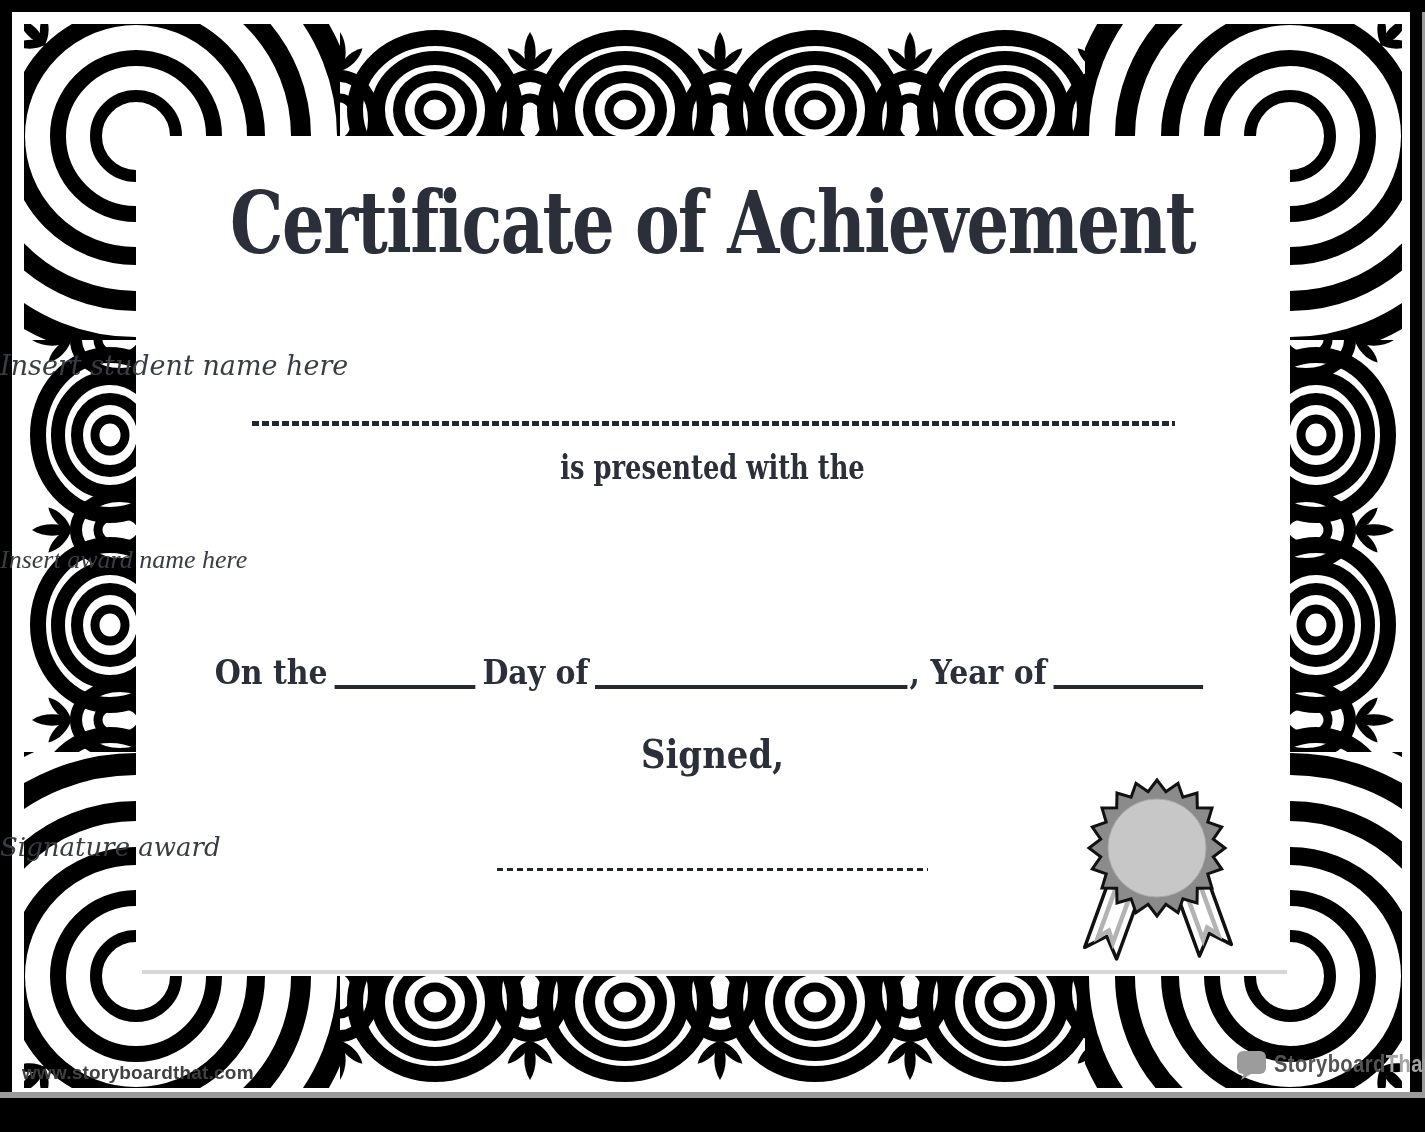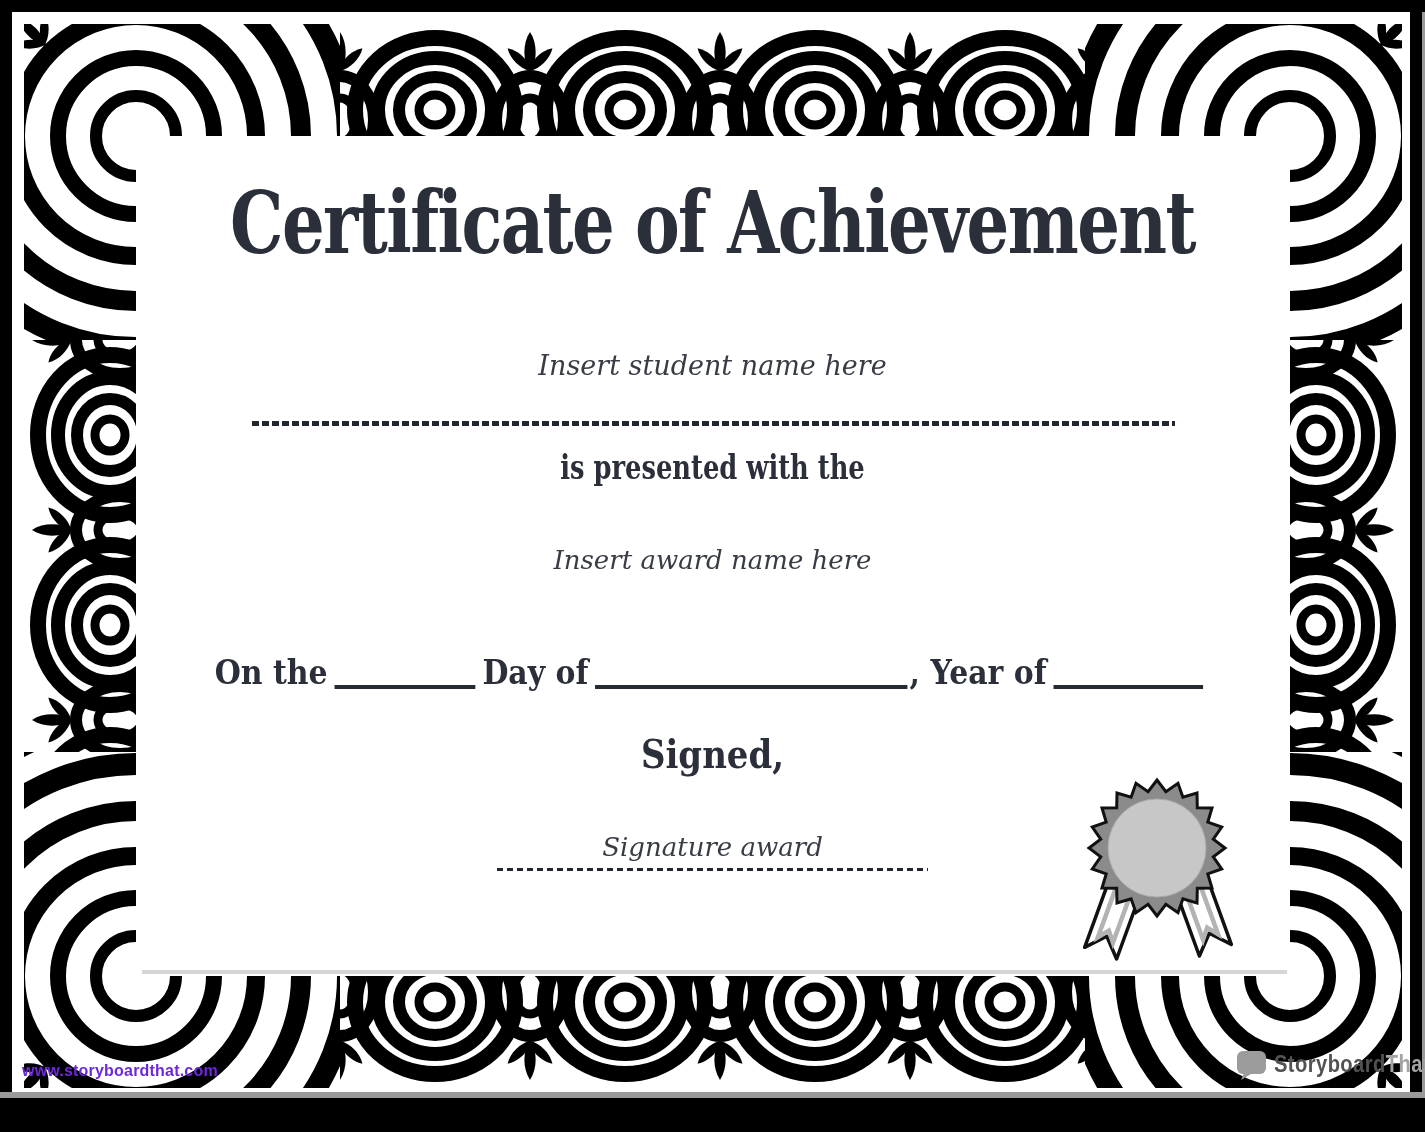--- a/index.html
+++ b/index.html
@@ -14,24 +14,24 @@
     white-space:nowrap;text-align:center;left:0;right:0;
   }
   .page-title{
     top:172px;font-size:86px;letter-spacing:-2px;
     transform:scaleX(0.78);transform-origin:50% 50%;
   }
   .presented{top:448px;font-size:33px;transform:scaleX(0.78);transform-origin:50% 50%;}
   .signed{top:730px;font-size:40px;transform:scaleX(0.85);transform-origin:50% 50%;}
   .placeholder{
     font-family:"DejaVu Serif",serif;font-style:italic;color:#383c45;
-    text-align:center;left:0;right:0;white-space:nowrap;
+    text-align:left;left:0;right:0;white-space:nowrap;
   }
   .student{top:350px;font-size:27px;}
-  .award{top:545px;font-size:26px;}
+  .award{top:545px;font-size:26px;font-family:Liberation Serif, serif;}
   .signature{top:832px;font-size:26px;}
   .dash-thick{
     top:421px;left:252px;width:923px;height:5px;
     background:repeating-linear-gradient(90deg,#22262e 0 7px,transparent 7px 10px);
   }
   .dash-thin{
     top:868px;left:497px;width:431px;height:3px;
     background:repeating-linear-gradient(90deg,#22262e 0 6px,transparent 6px 10px);
   }
   .date-row{
@@ -41,21 +41,21 @@
   }
   .blank{
     display:inline-block;height:30px;border-bottom:4px solid #262a33;
     margin:0 8px 3px 8px;
   }
   .blank.w1{width:160px;}
   .blank.w2{width:355px;margin-right:2px;}
   .blank.w3{width:170px;}
   
   .site-url{
-    top:1062px;left:22px;font-size:16px;font-weight:bold;color:#6d28d9;
+    top:1062px;left:22px;font-size:19px;font-weight:bold;color:#404040;
     letter-spacing:0.2px;z-index:30;
   }
   .sbt-logo{
     top:1048px;left:1234px;height:32px;display:flex;align-items:center;z-index:30;
   }
   .sbt-text{
     font-size:24px;font-weight:bold;letter-spacing:0.5px;
     transform:scaleX(0.84);transform-origin:0 50%;margin-left:6px;
   }
   .sbt-text .p1{color:#525252;}

